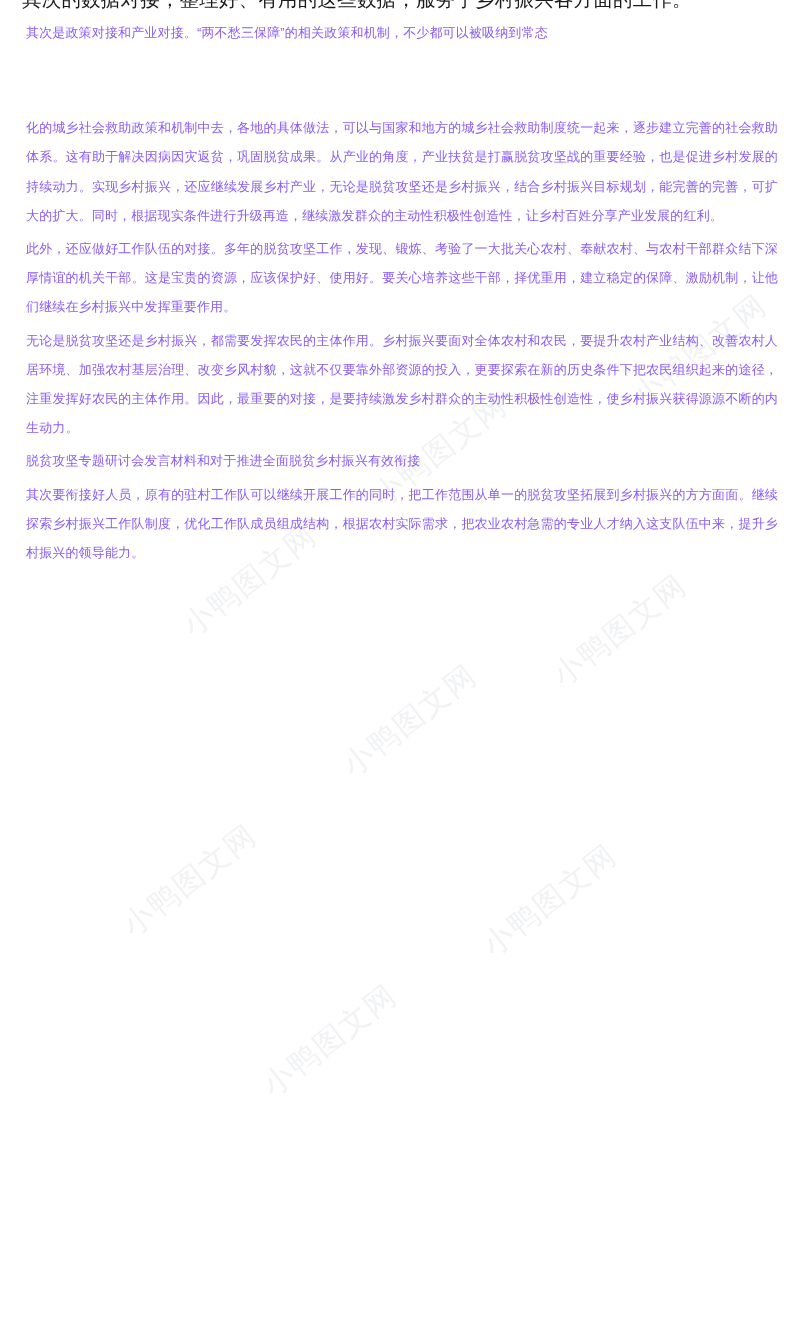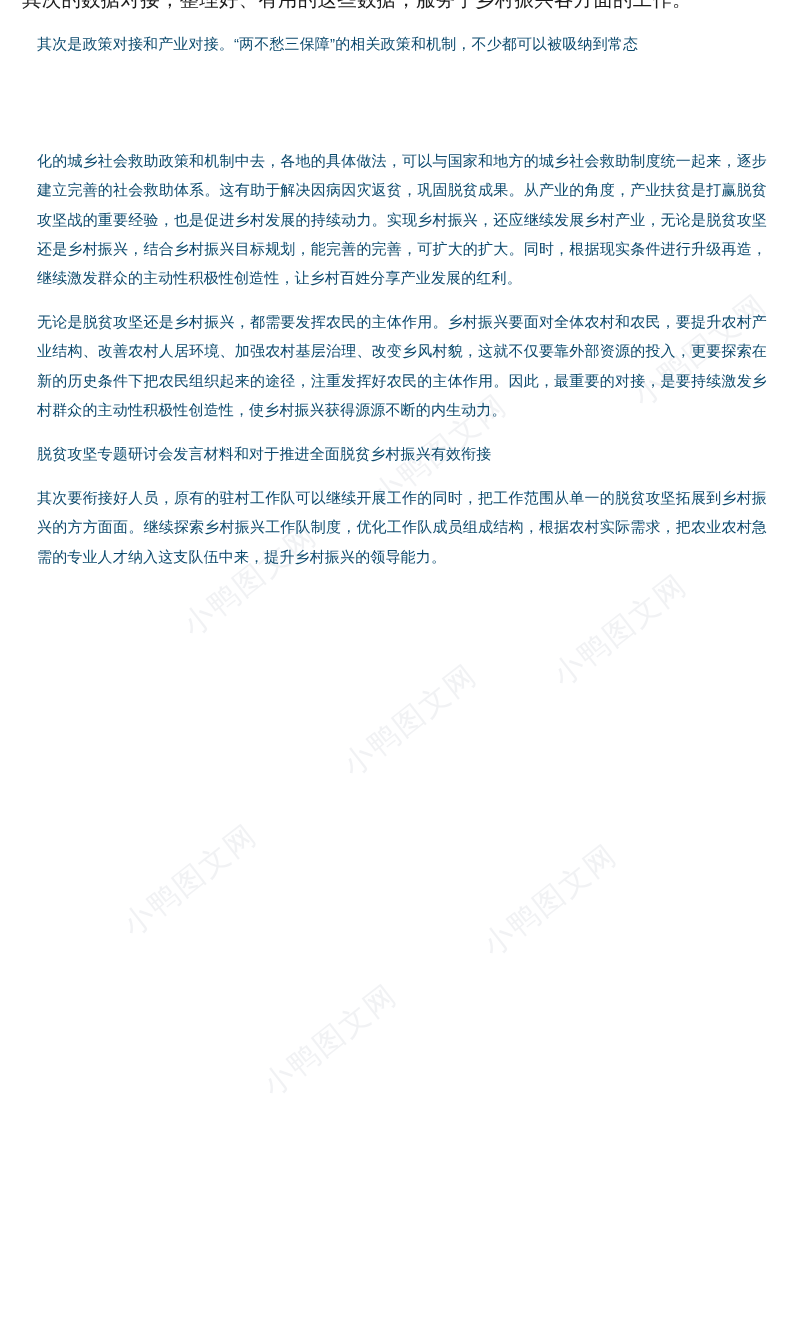--- a/index.html
+++ b/index.html
@@ -54,24 +54,24 @@
     position: absolute;
     left: 0;
     top: -15px;
     font-size: 19.5px;
     line-height: 29px;
     color: #1b1b1b;
     letter-spacing: 0.2px;
     white-space: nowrap;
   }
   p.para {
-    margin: 15px;
-    font-size: 15px;
+    margin: 4px;
+    font-size: 13px;
     line-height: 29.2px;
-    color: #0c4a6e;
+    color: #8b5cf6;
     text-align: justify;
     text-justify: inter-ideograph;
     letter-spacing: 0.15px;
     word-break: break-all;
     -webkit-font-smoothing: antialiased;
   }
   p.para.lastline-left { text-align-last: left; }
   .gap-lg { height: 58px; }
   .tail-space { height: 150px; }
 </style>
@@ -95,19 +95,20 @@
 
     <div class="clipped-line-wrap">
       <div class="clipped-line">其次的数据对接，整理好、有用的这些数据，服务于乡村振兴各方面的工作。</div>
     </div>
 
     <p class="para lastline-left">其次是政策对接和产业对接。“两不愁三保障”的相关政策和机制，不少都可以被吸纳到常态</p>
 
     <div class="gap-lg"></div>
 
     <p class="para lastline-left">化的城乡社会救助政策和机制中去，各地的具体做法，可以与国家和地方的城乡社会救助制度统一起来，逐步建立完善的社会救助体系。这有助于解决因病因灾返贫，巩固脱贫成果。从产业的角度，产业扶贫是打赢脱贫攻坚战的重要经验，也是促进乡村发展的持续动力。实现乡村振兴，还应继续发展乡村产业，无论是脱贫攻坚还是乡村振兴，结合乡村振兴目标规划，能完善的完善，可扩大的扩大。同时，根据现实条件进行升级再造，继续激发群众的主动性积极性创造性，让乡村百姓分享产业发展的红利。</p>
+    <p class="para lastline-left">此外，还应做好工作队伍的对接。多年的脱贫攻坚工作，发现、锻炼、考验了一大批关心农村、奉献农村、与农村干部群众结下深厚情谊的机关干部。这是宝贵的资源，应该保护好、使用好。要关心培养这些干部，择优重用，建立稳定的保障、激励机制，让他们继续在乡村振兴中发挥重要作用。</p>
     <p class="para lastline-left">无论是脱贫攻坚还是乡村振兴，都需要发挥农民的主体作用。乡村振兴要面对全体农村和农民，要提升农村产业结构、改善农村人居环境、加强农村基层治理、改变乡风村貌，这就不仅要靠外部资源的投入，更要探索在新的历史条件下把农民组织起来的途径，注重发挥好农民的主体作用。因此，最重要的对接，是要持续激发乡村群众的主动性积极性创造性，使乡村振兴获得源源不断的内生动力。</p>
     <p class="para lastline-left">脱贫攻坚专题研讨会发言材料和对于推进全面脱贫乡村振兴有效衔接</p>
     <p class="para lastline-left">其次要衔接好人员，原有的驻村工作队可以继续开展工作的同时，把工作范围从单一的脱贫攻坚拓展到乡村振兴的方方面面。继续探索乡村振兴工作队制度，优化工作队成员组成结构，根据农村实际需求，把农业农村急需的专业人才纳入这支队伍中来，提升乡村振兴的领导能力。</p>
 
     <div class="tail-space"></div>
   </div>
 </div>
 
 </body></html>

